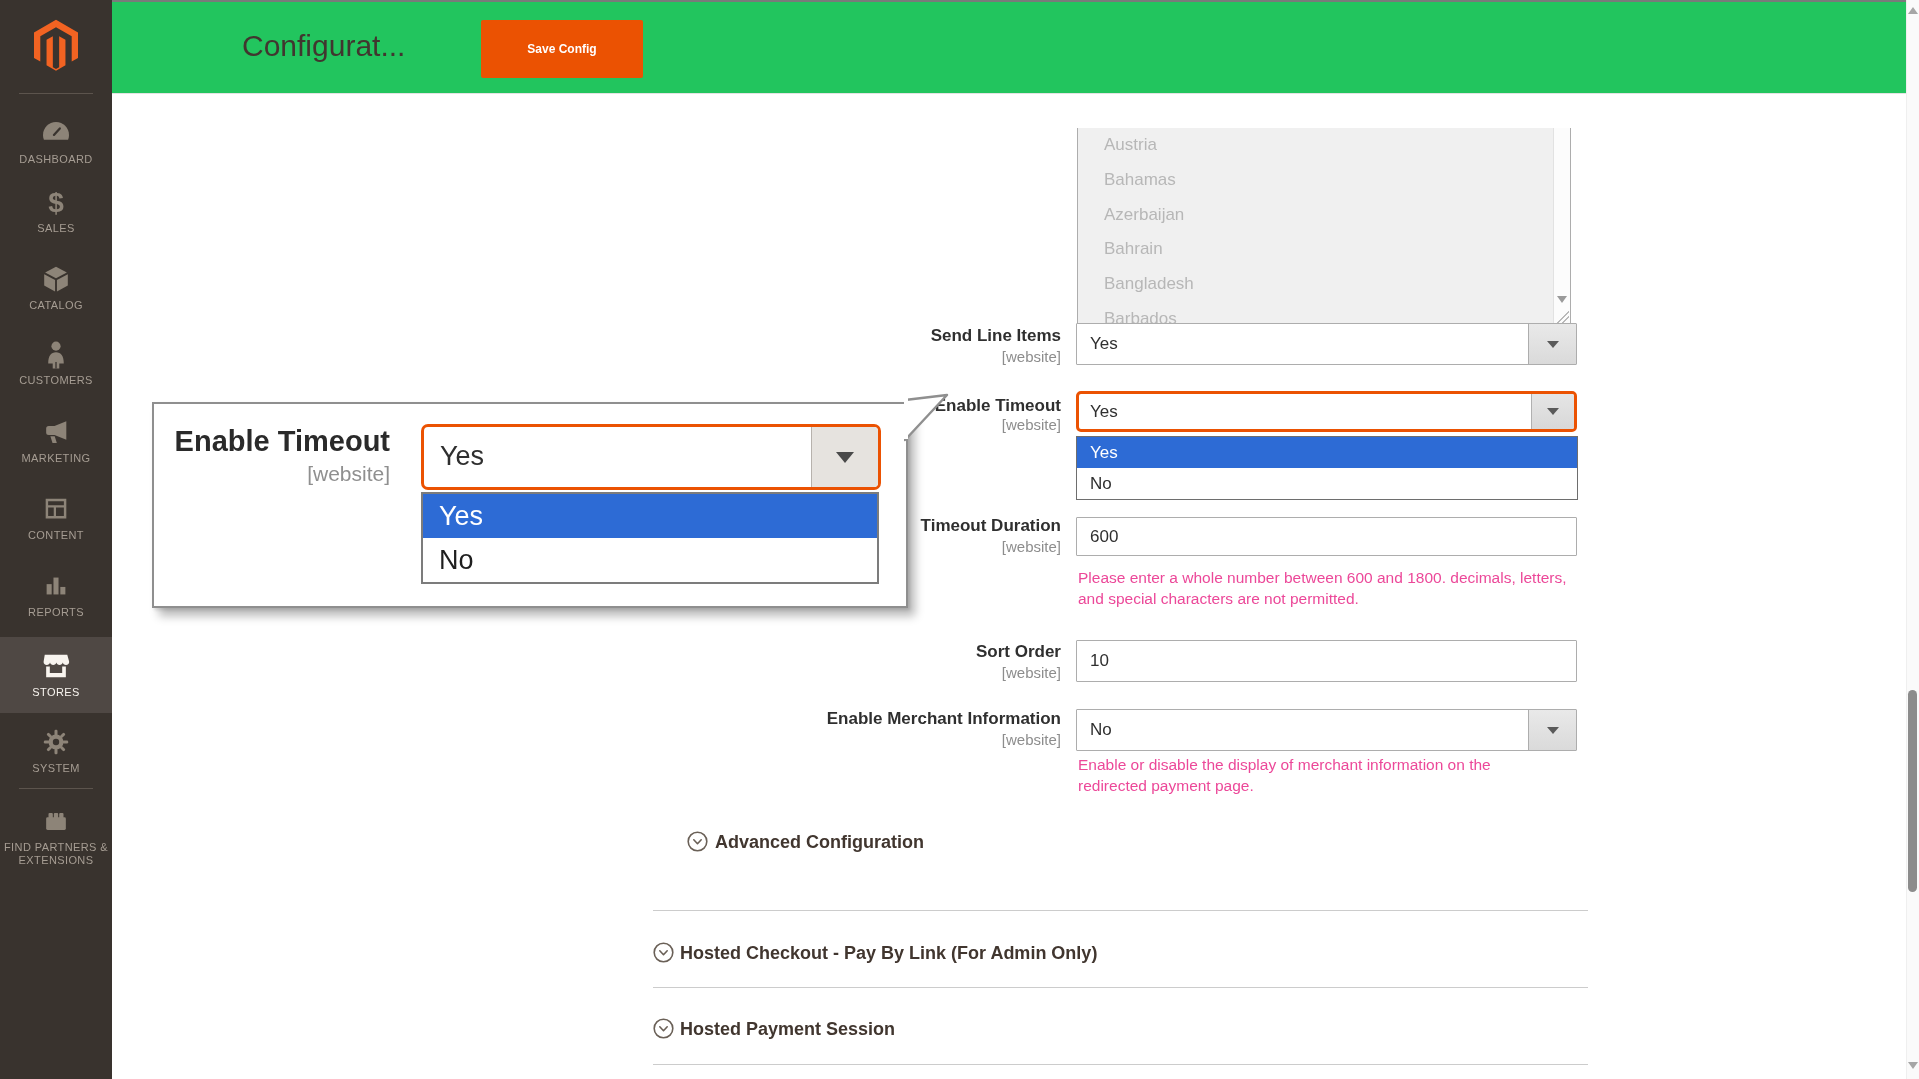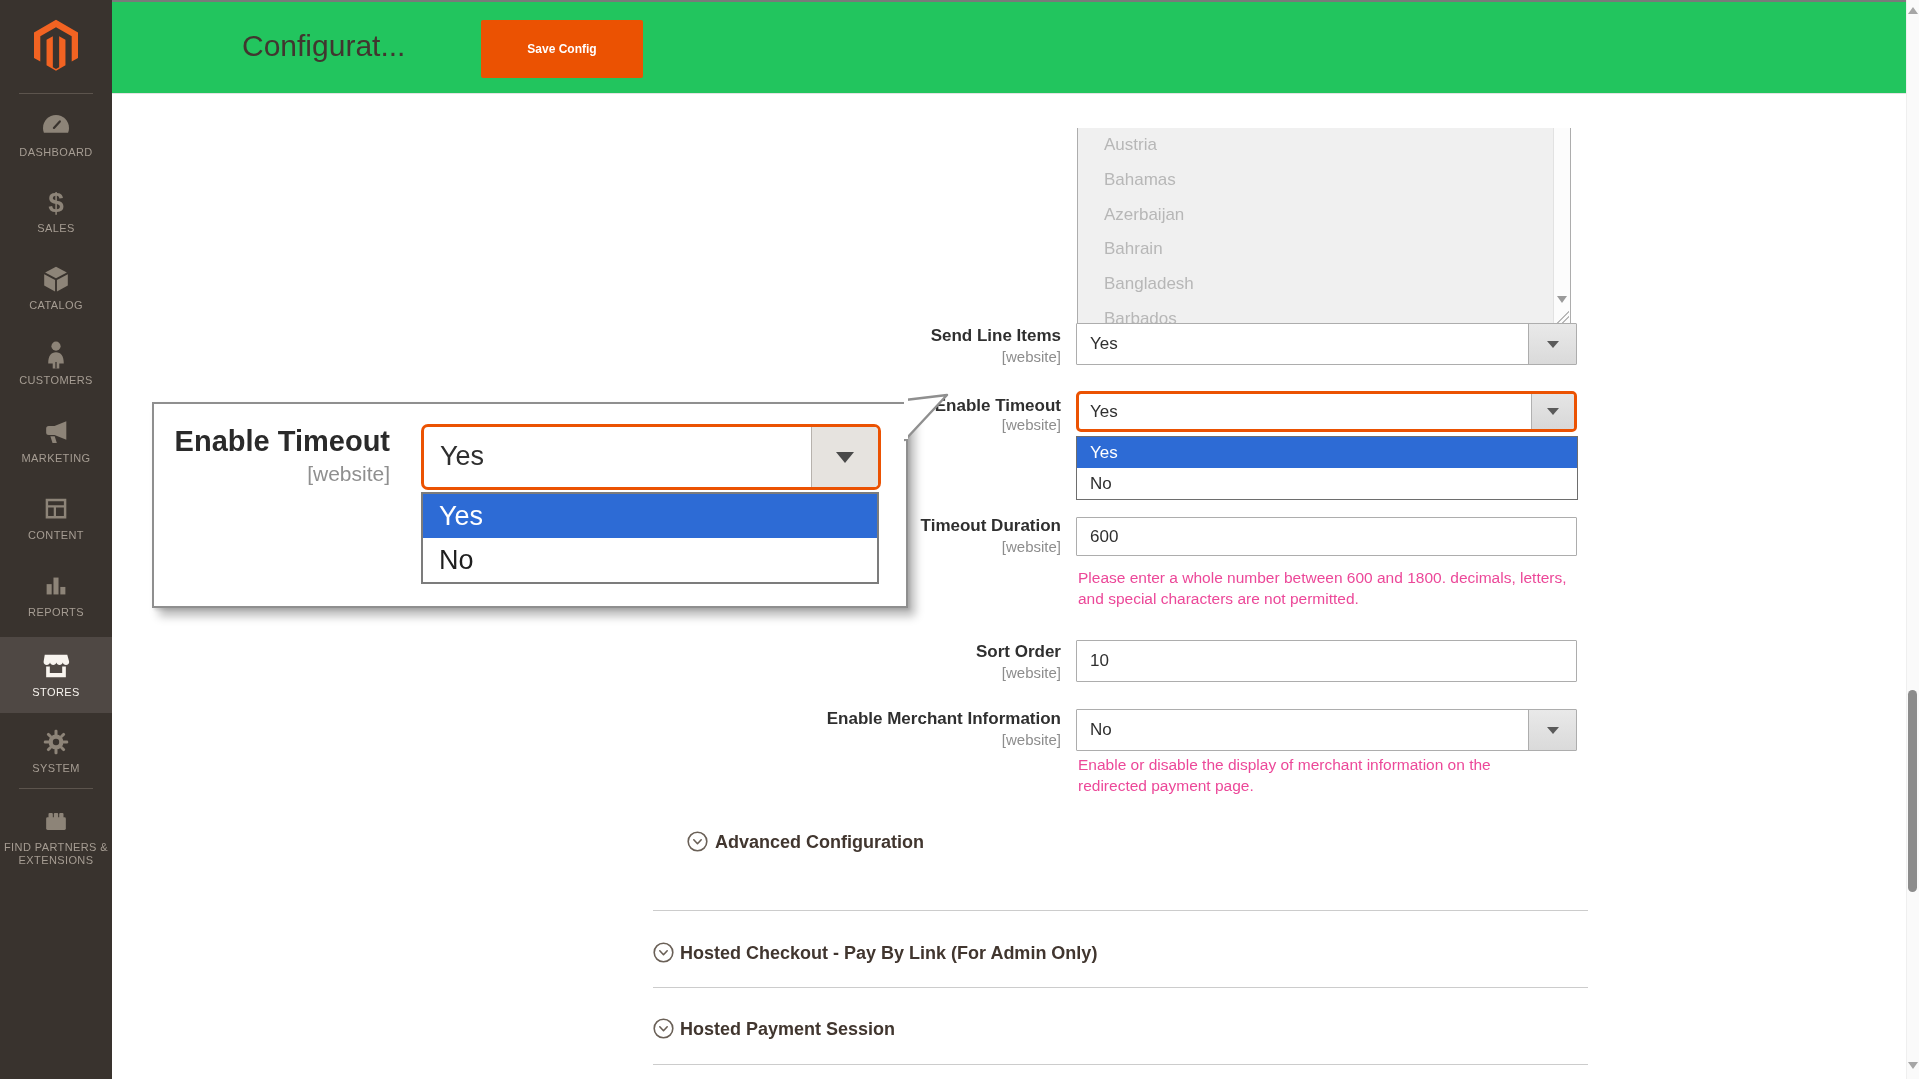--- a/index.html
+++ b/index.html
@@ -90,21 +90,21 @@
 
   <aside class="sidebar">
     <div class="logo">
       <svg width="44" height="53" viewBox="0 0 60 70">
         <path fill="#f26322" d="M30 0 0 17.3v34.6l8.6 5V22.3L30 10l21.4 12.3v34.6l8.6-5V17.3z"></path>
         <path fill="#f26322" d="M34.3 64.7 30 67.2l-4.3-2.5V22.3l-8.6 5v34.6L30 69.4l12.9-7.5V27.3l-8.6-5z"></path>
       </svg>
     </div>
     <div class="logo-sep"></div>
     <nav id="side-nav">
-        <div class="side-item" style="top: 103px; height: 58px;">
+        <div class="side-item" style="top: 110px; height: 58px;">
           <span class="side-icon"><svg width="34" height="30" viewBox="0 0 34 30">
               <path fill="#8d8478" d="M17 4C9.8 4 4 9.8 4 17c0 1.7.3 3.3.9 4.8h24.2c.6-1.5.9-3.1.9-4.8C30 9.8 24.2 4 17 4z"></path>
               <rect x="16" y="7.8" width="2.2" height="11" rx="1.1" fill="#39332e" transform="rotate(42 17 14.5)"></rect>
             </svg></span>
           <div class="side-label">DASHBOARD</div>
         </div>
         <div class="side-item" style="top: 179px; height: 58px;">
           <span class="side-icon"><svg width="30" height="30" viewBox="0 0 30 30">
               <text x="15" y="25" text-anchor="middle" font-size="28" font-weight="bold" fill="#8d8478" font-family="Liberation Sans, sans-serif">$</text>
             </svg></span>

